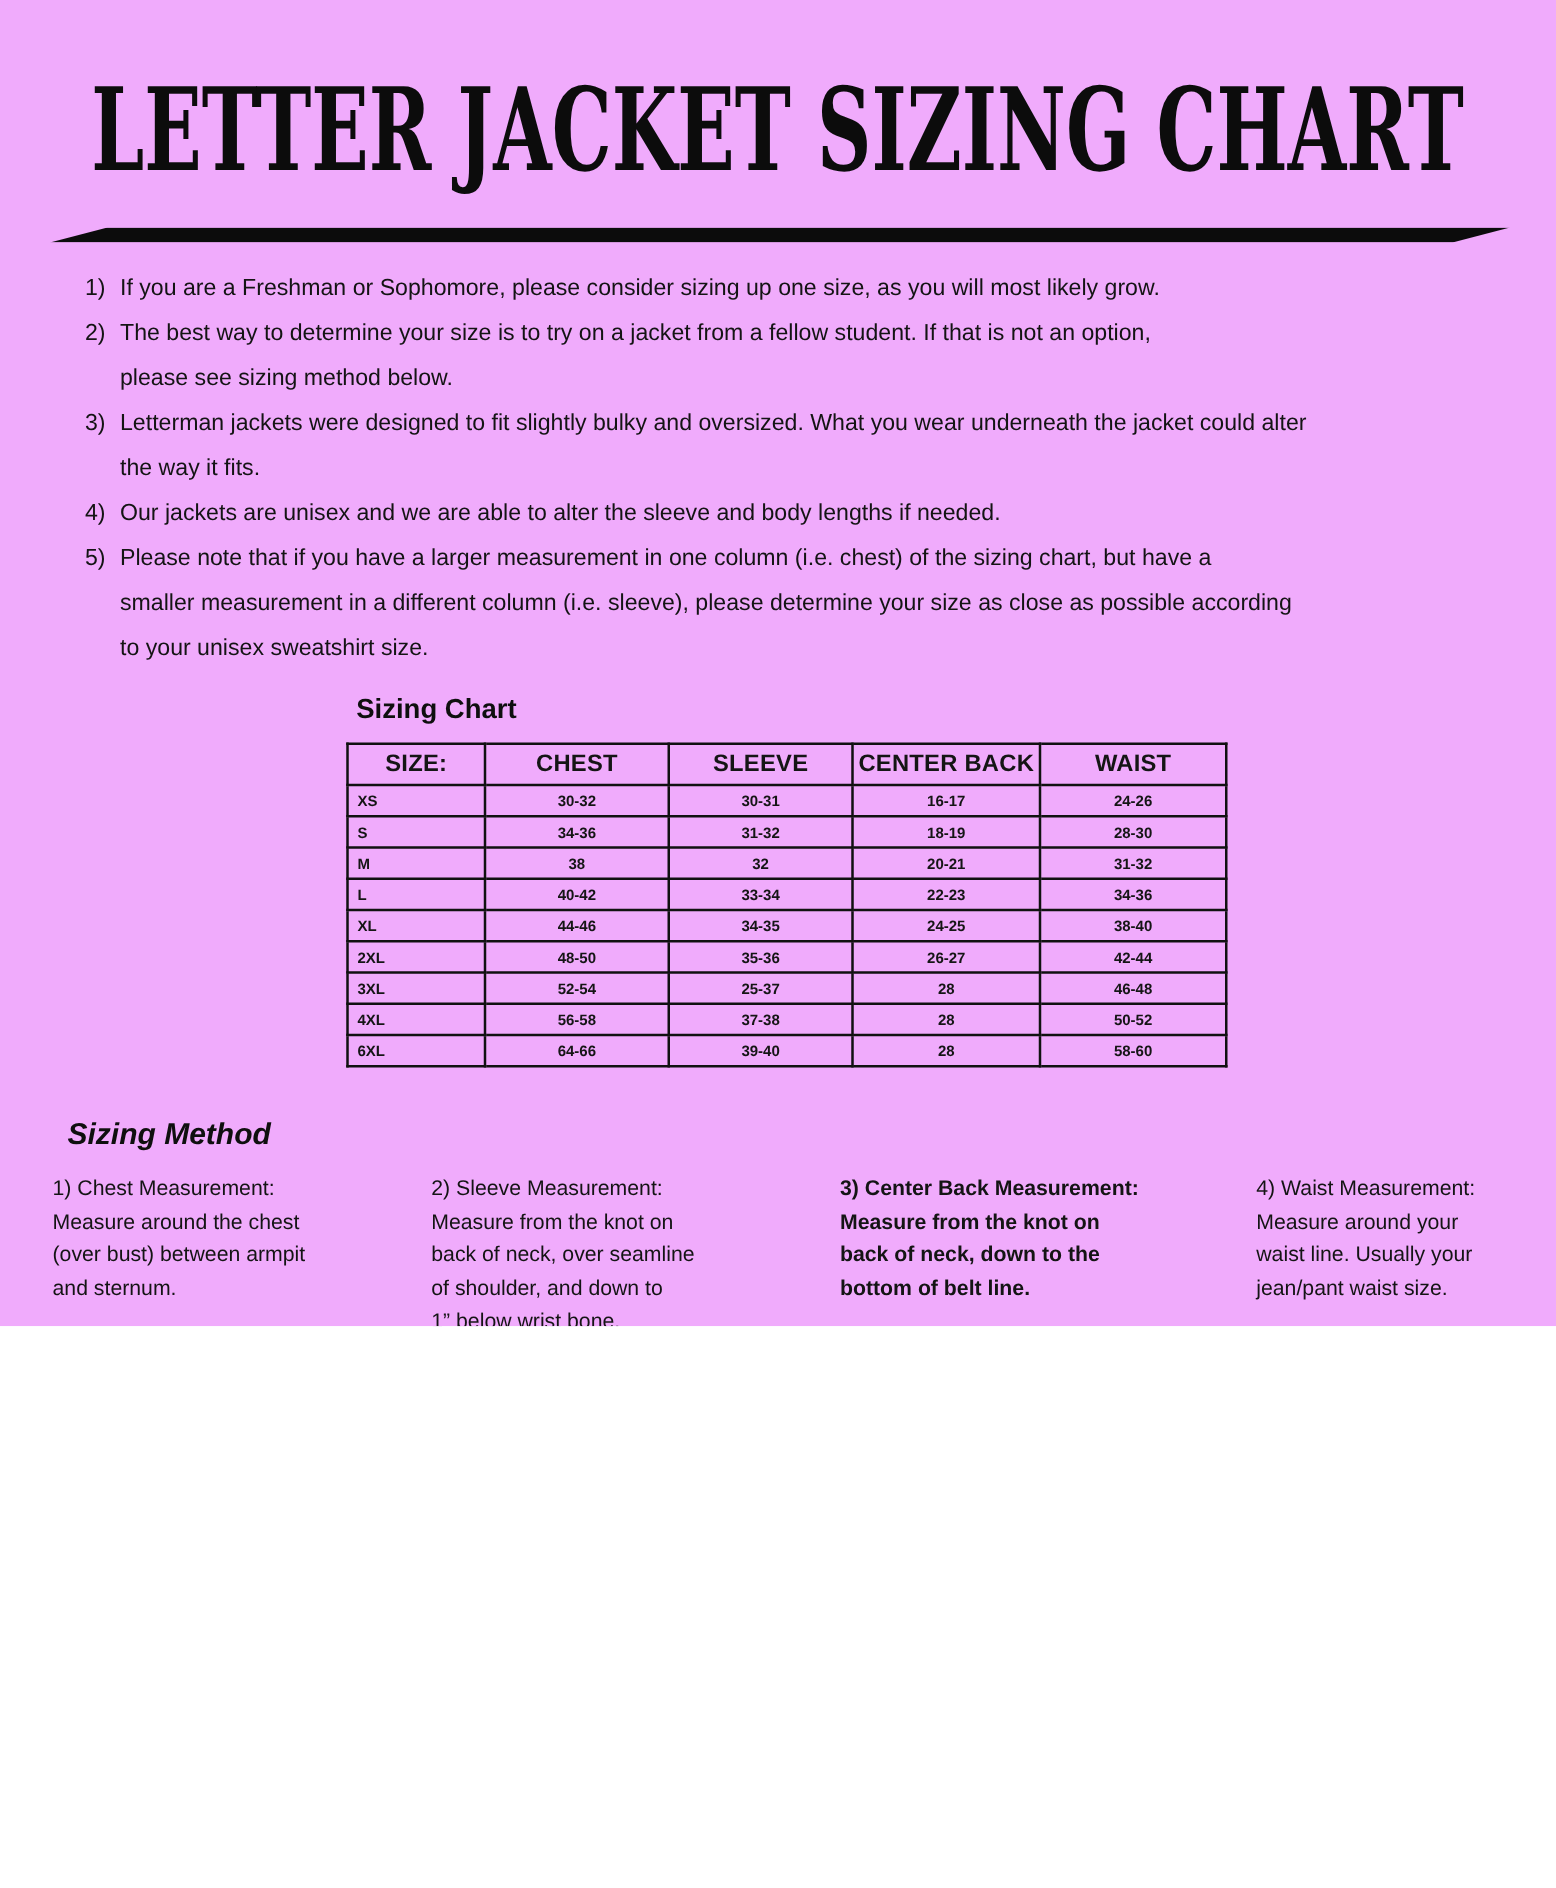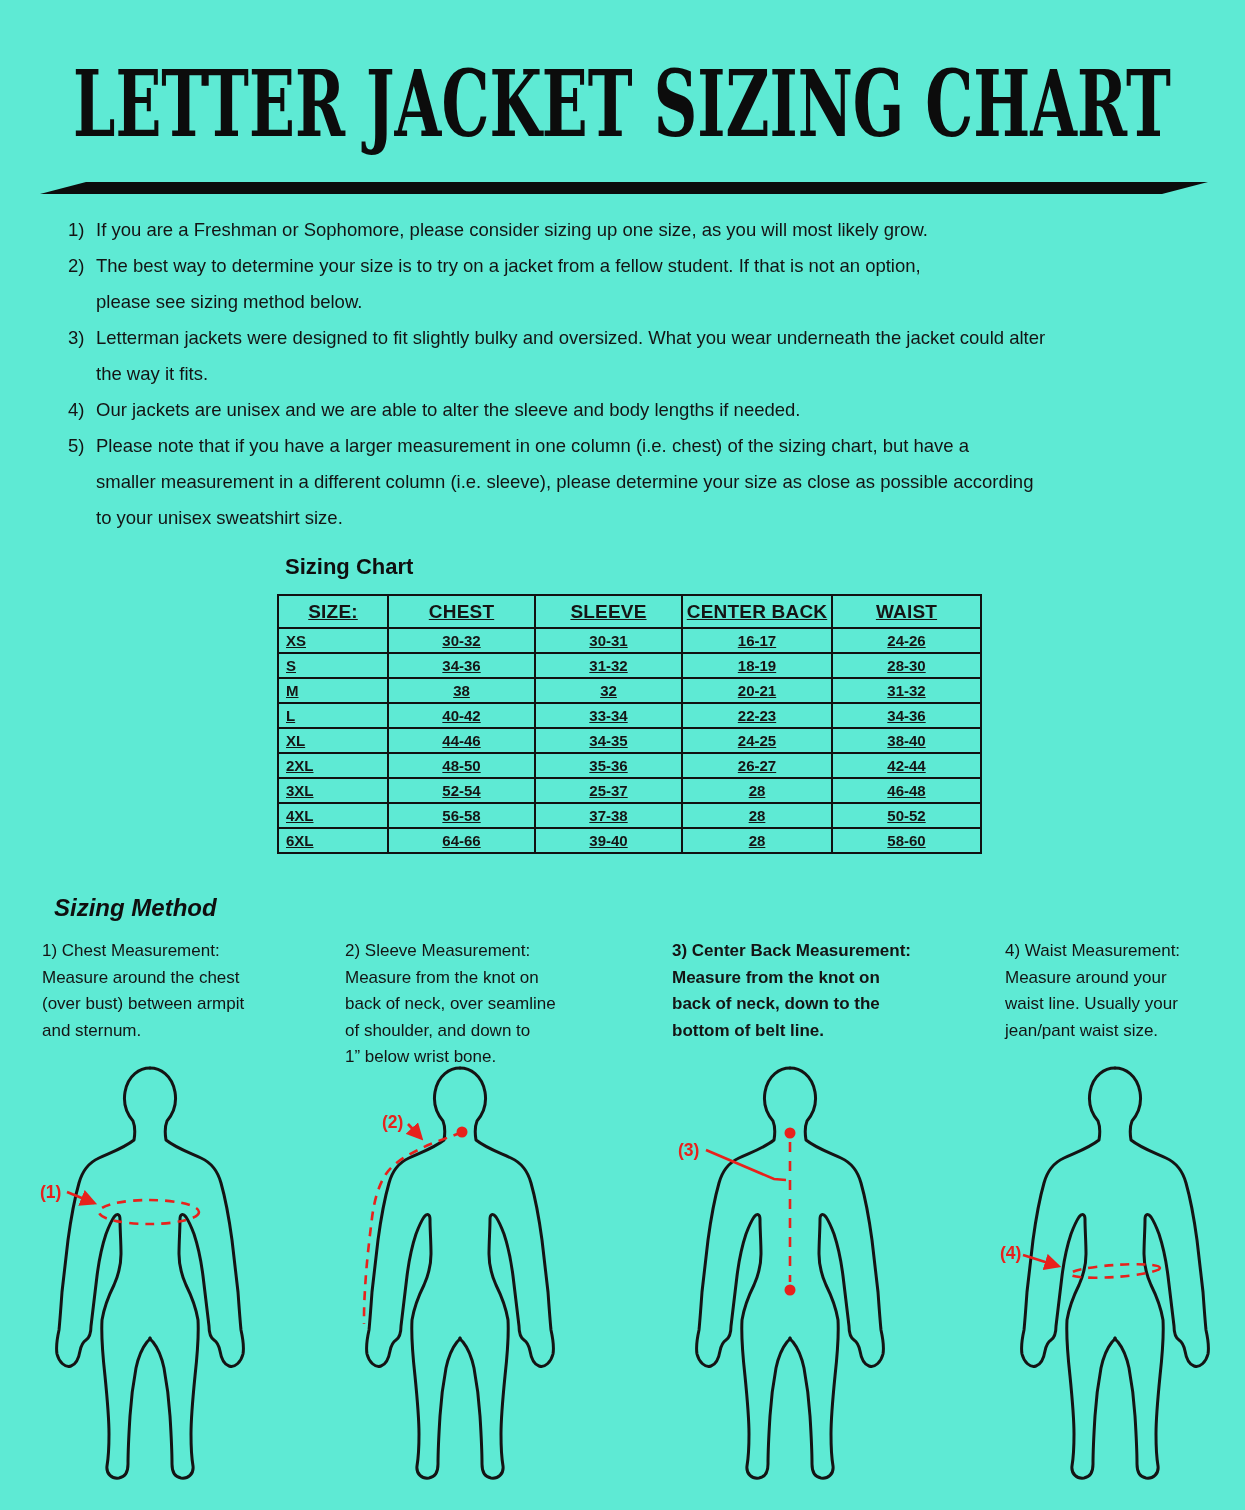--- a/index.html
+++ b/index.html
@@ -1,30 +1,30 @@
 <!DOCTYPE html>
 <html><head>
 <meta charset="utf-8">
 <style>
   html,body{margin:0;padding:0;background:#fff;}
-  #page{position:relative;width:1245px;height:1510px;background:#5eead4;overflow:hidden;
+  #page{position:relative;width:1245px;height:1061px;background:#f0abfc;overflow:hidden;
         font-family:"Liberation Sans",sans-serif;color:#1a1a1a;}
   .title-text{font-family:"DejaVu Serif",serif;font-weight:bold;font-size:92px;fill:#0c0c0c;}
   #divider{position:absolute;left:40px;top:182px;width:1168px;height:12px;background:#0c0c0c;
            clip-path:polygon(46px 0,100% 0,1122px 100%,0 100%);}
   #notes{position:absolute;left:68px;top:212px;width:1160px;font-size:18.5px;line-height:36px;color:#141414;}
   .note{display:flex;align-items:flex-start;}
   .note-num{width:28px;flex:0 0 28px;}
   .note-text{white-space:pre-line;}
   #chart-heading{position:absolute;left:285px;top:554px;font-size:22px;font-weight:bold;color:#0f0f0f;}
   #sizing-table{position:absolute;left:277px;top:594px;width:703px;border-collapse:collapse;table-layout:fixed;}
   #sizing-table th,#sizing-table td{border:2px solid #111;font-weight:bold;text-align:center;
-        color:#151515;padding:0;text-decoration:underline;}
+        color:#151515;padding:0;}
   #sizing-table th{font-size:19px;height:31px;letter-spacing:.2px;}
-  #sizing-table td{font-size:15px;height:23px;}
+  #sizing-table td{font-size:12px;height:23px;}
   #sizing-table td.size-col{text-align:left;padding-left:7px;}
   #method-heading{position:absolute;left:54px;top:894px;font-size:24px;font-weight:bold;color:#0f0f0f;font-style:italic;}
   .method-col{position:absolute;top:938px;width:300px;font-size:17px;line-height:26.5px;
         color:#141414;white-space:pre-line;}
   #method-1{left:42px;} #method-2{left:345px;} #method-3{left:672px;font-weight:bold;} #method-4{left:1005px;}
   .figure{position:absolute;top:1062px;width:280px;height:448px;}
   #figure-1{left:10px;} #figure-2{left:320px;} #figure-3{left:650px;} #figure-4{left:975px;}
   .ann-label{font-family:"Liberation Sans",sans-serif;font-weight:bold;font-size:17.5px;fill:#e8211c;}
 </style>
 </head>

